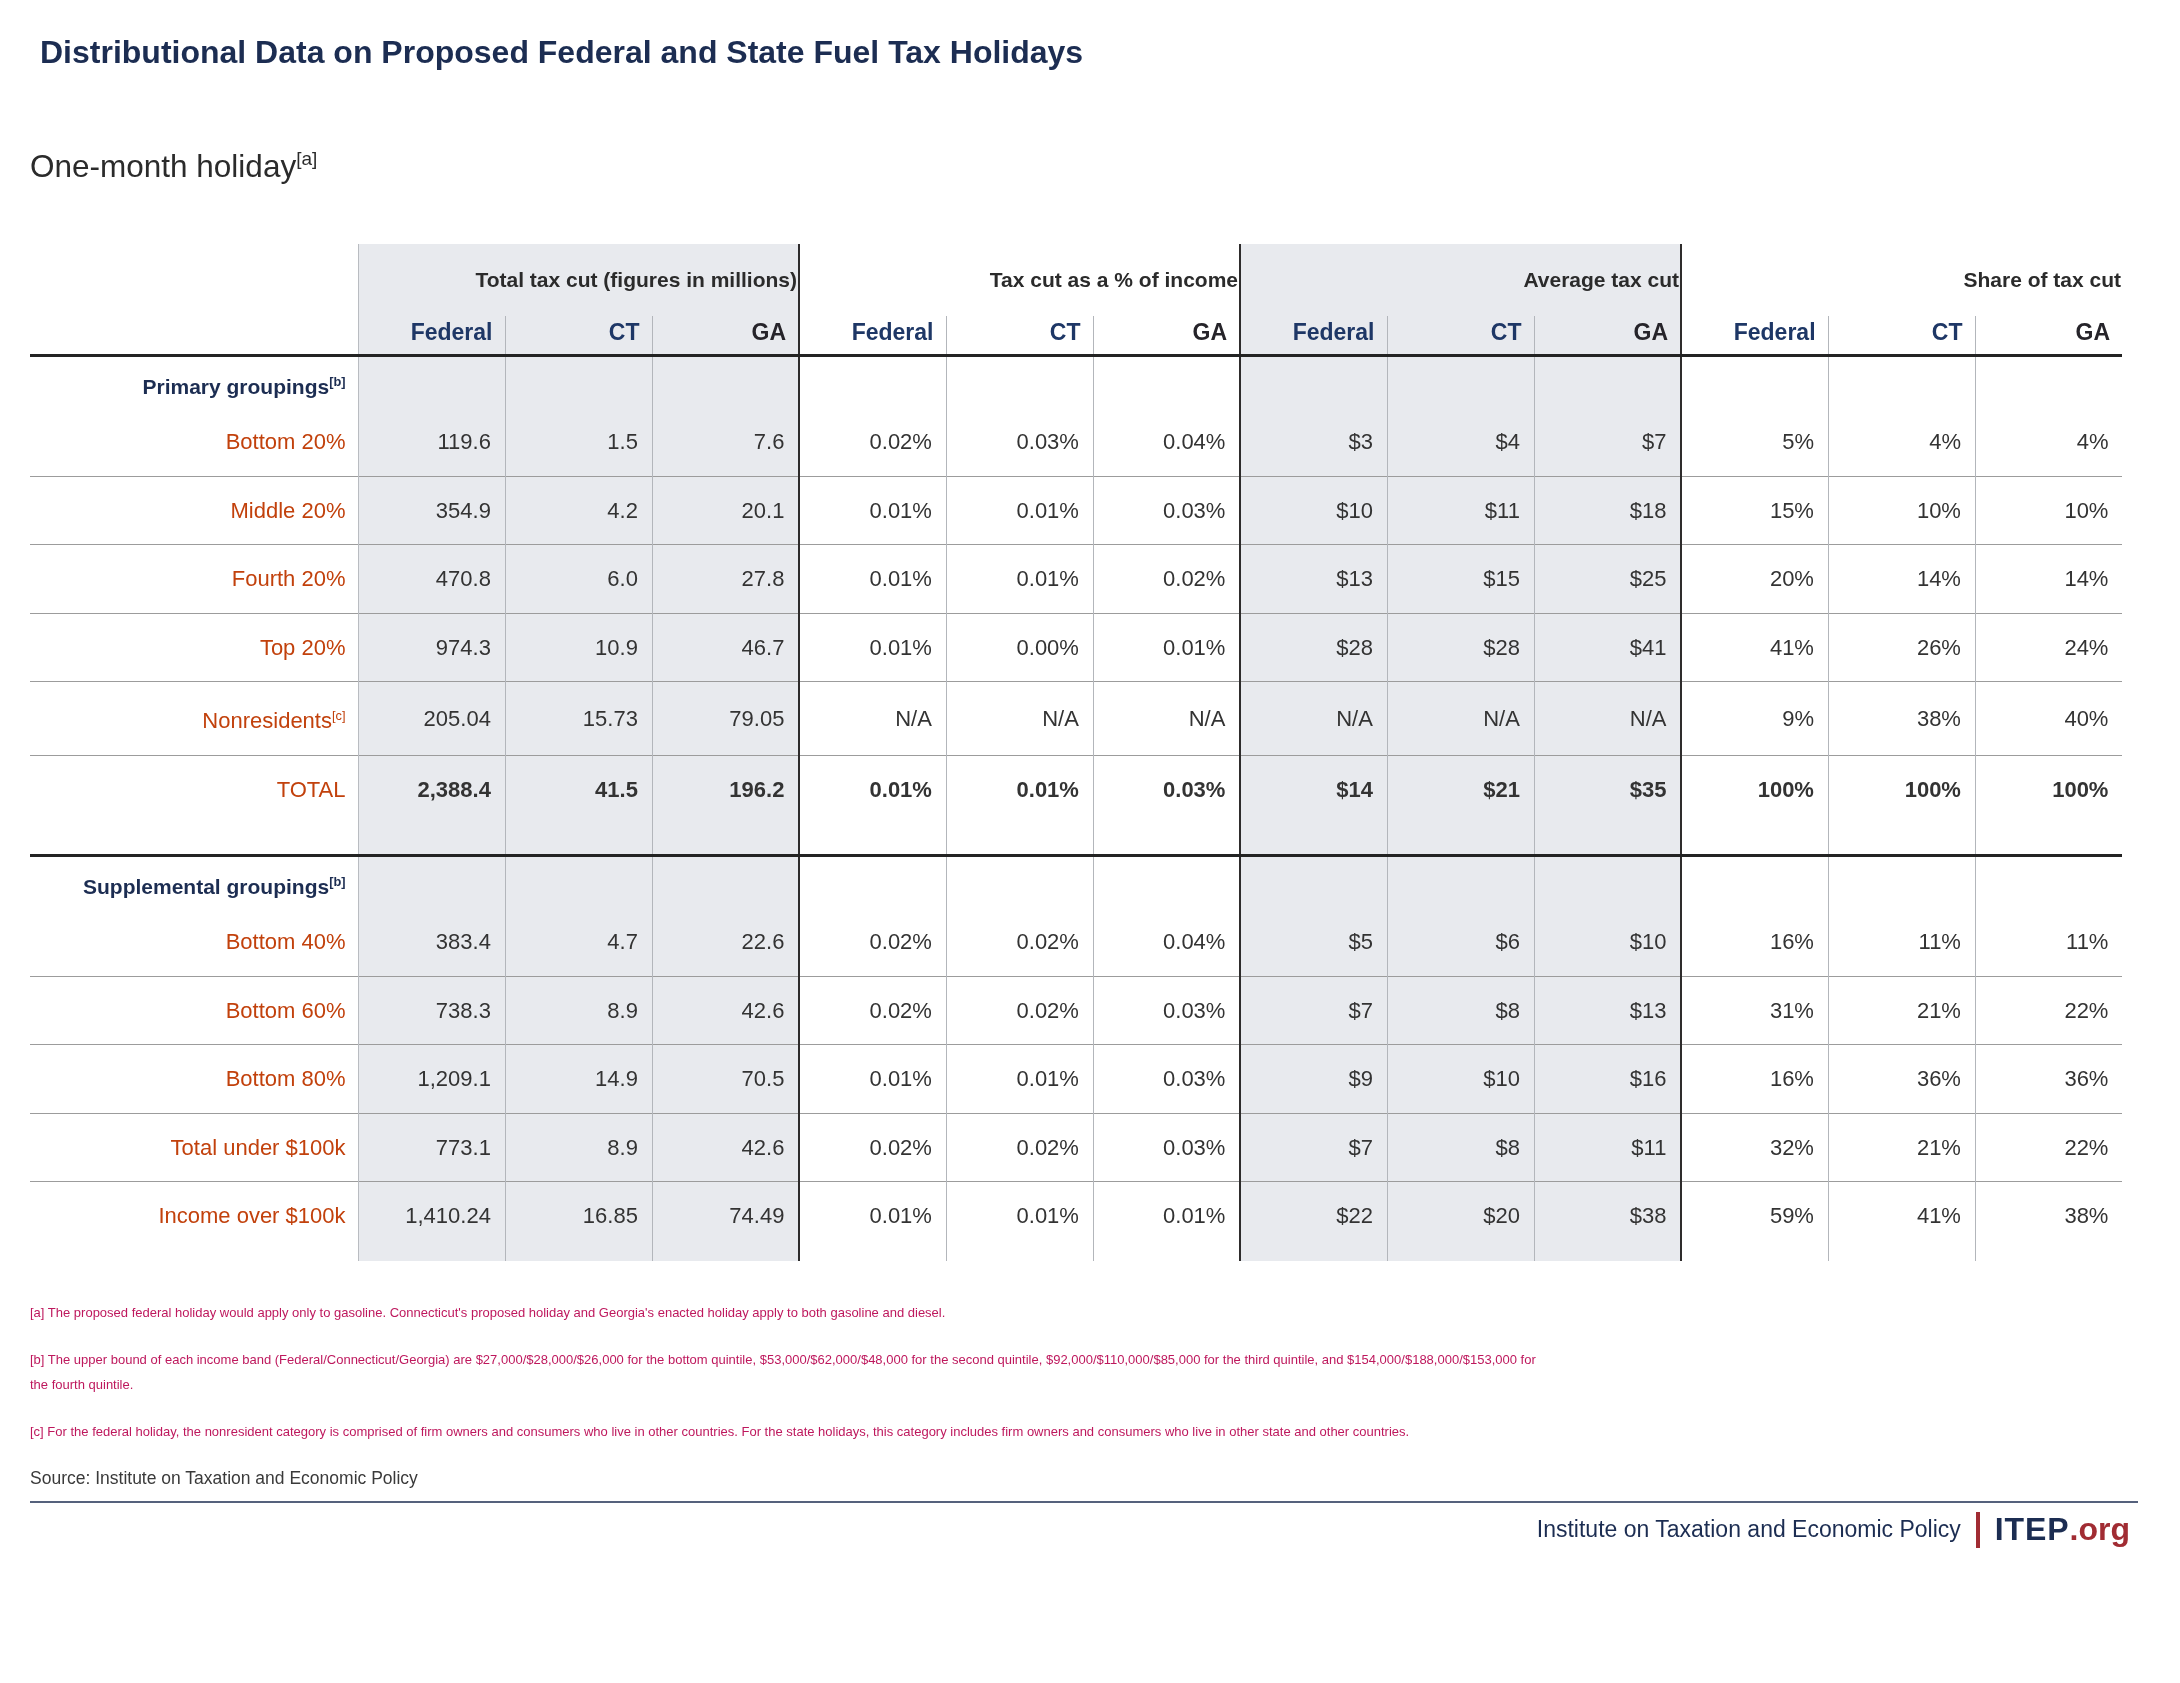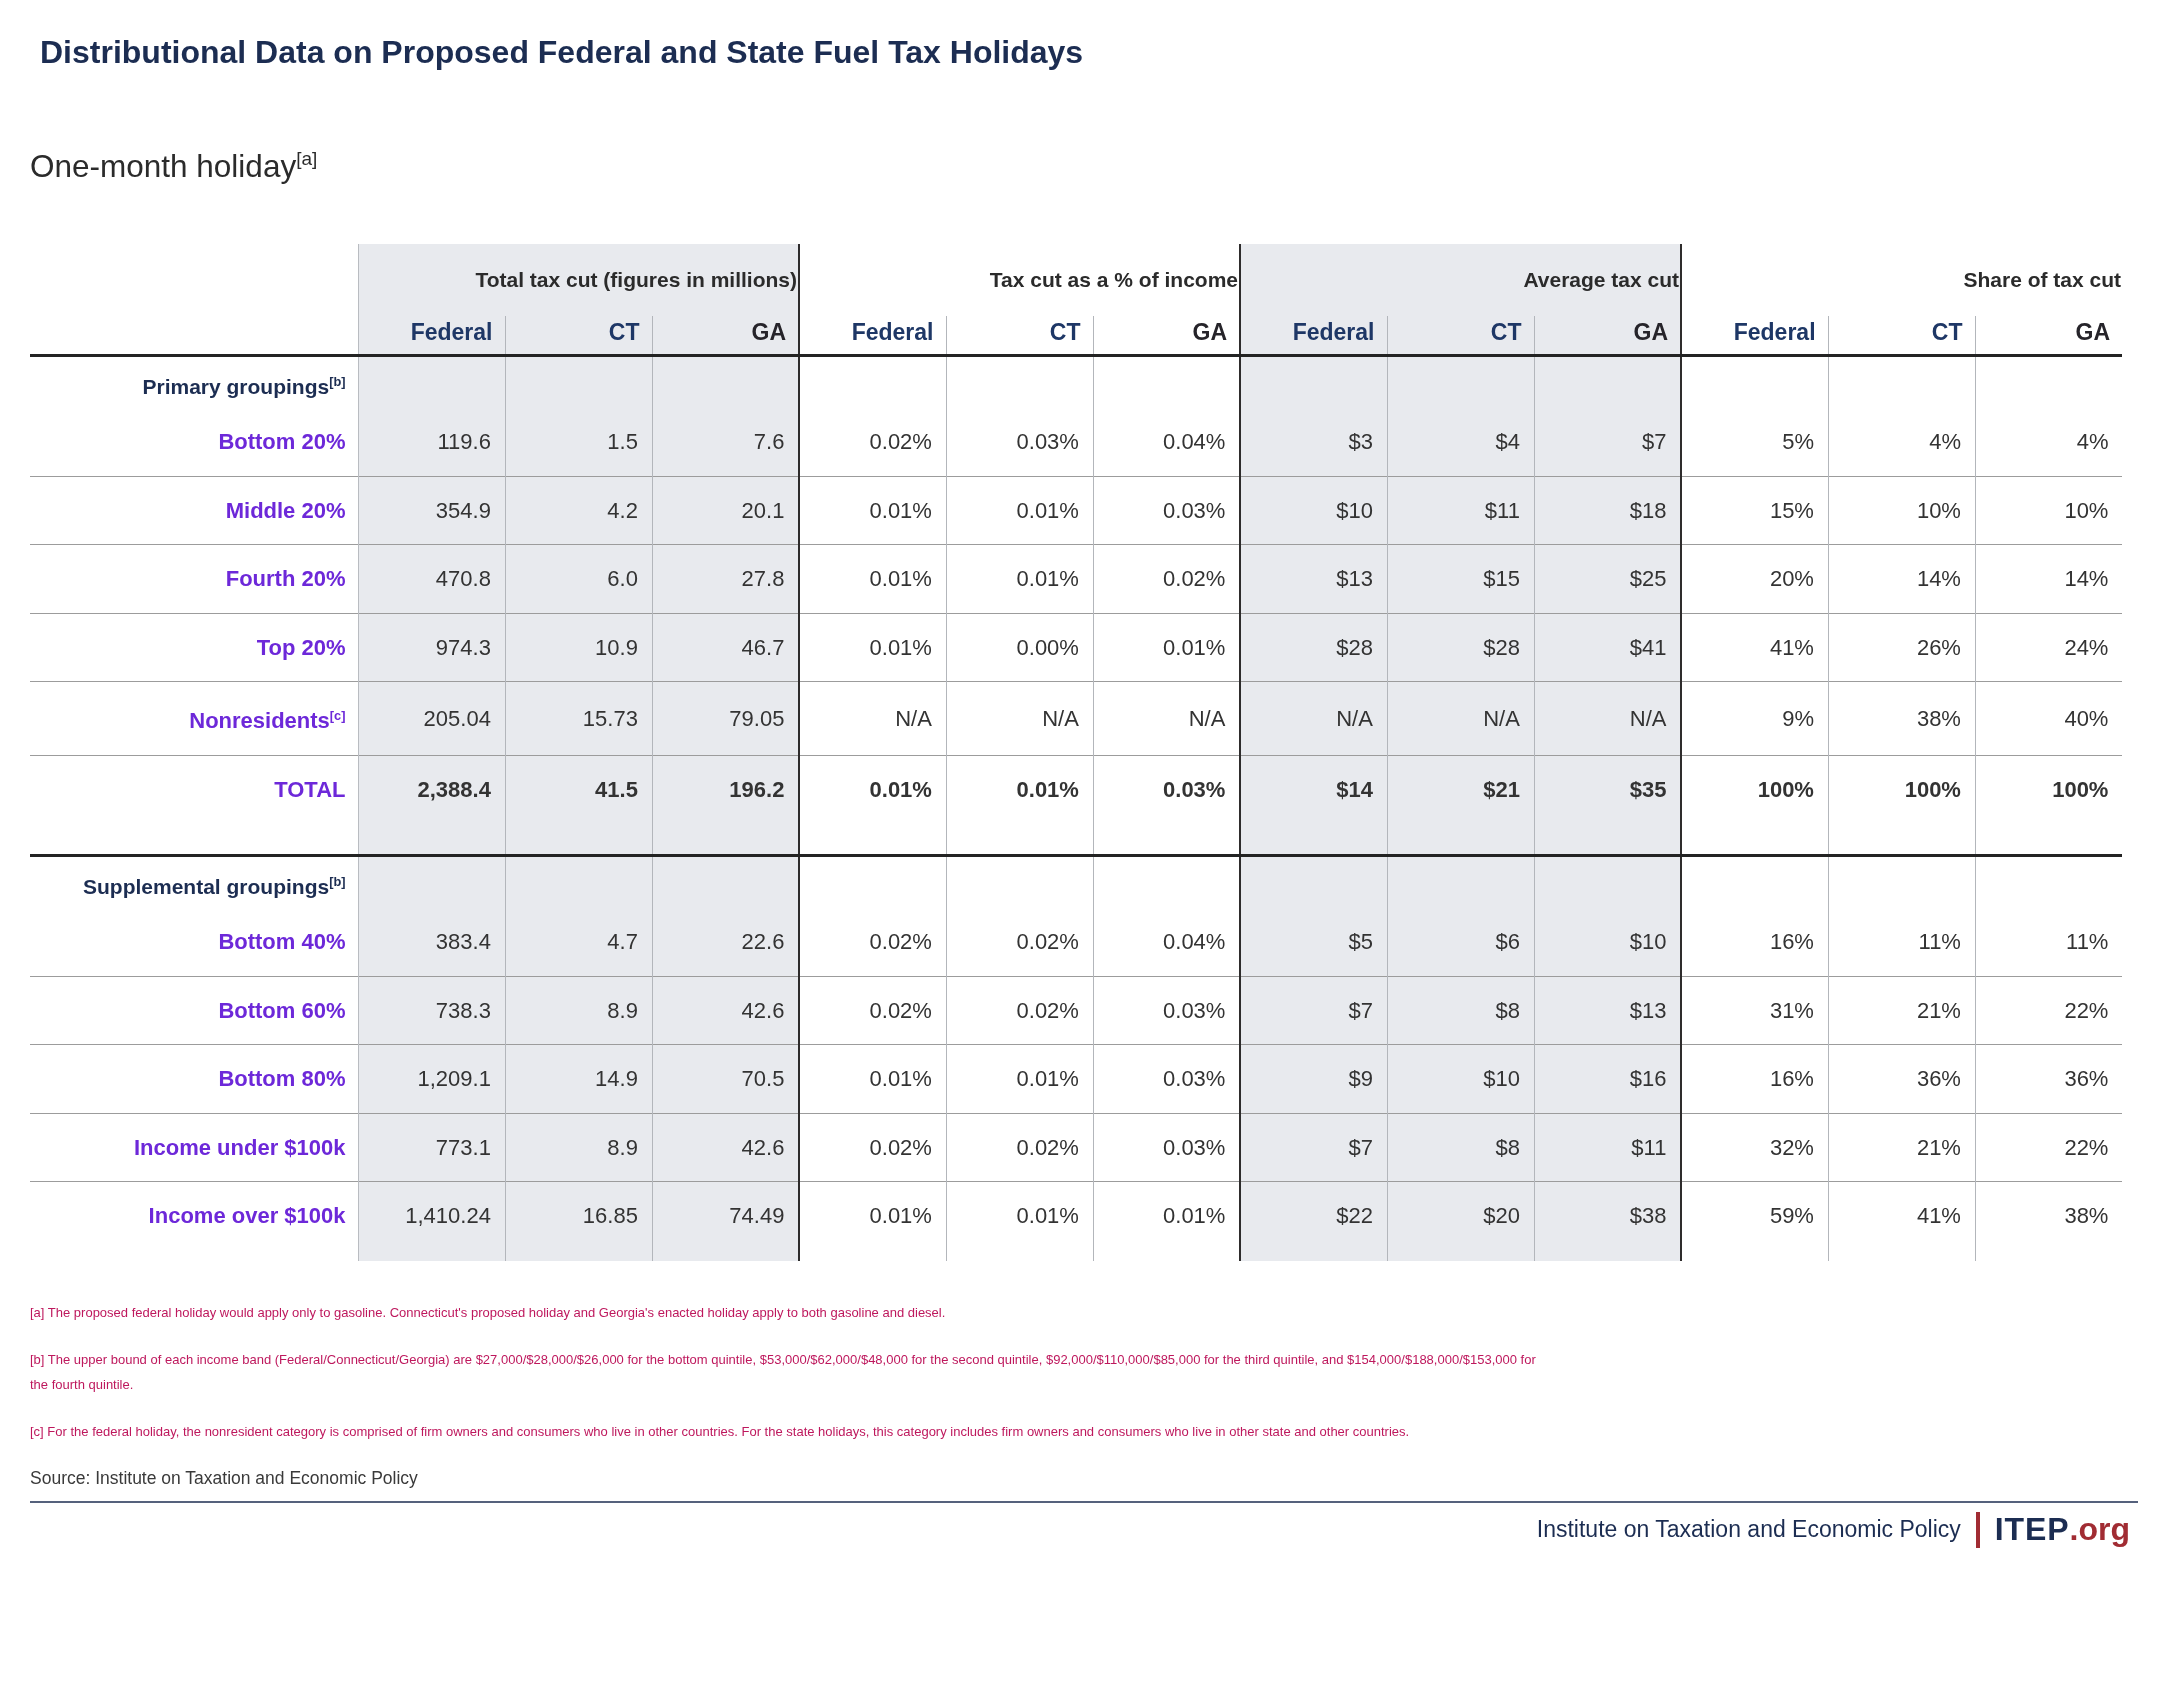--- a/index.html
+++ b/index.html
@@ -40,21 +40,21 @@
   }
   .colhead.fed{color:var(--header_navy);}
   .colhead.ga{color:var(--ga_black);}
 
   .shade{background:var(--shade);}
   .lb{border-left:0.9px solid #b9bcc1;}
   .gb{border-left:2.6px solid #2e2c2c;}
   .iv{border-left:0.9px solid #b3b6bb;}
 
   tbody th.lbl{
-    text-align:right;font-weight:bold;color:#6d28d9;padding-right:12px;
+    text-align:right;font-weight:normal;color:#c2410c;padding-right:12px;
   }
   tbody td{text-align:right;padding-right:13.6px;color:#333;}
   .section-row th,.section-row td{padding-top:12px;padding-bottom:8.5px;line-height:25.6px;}
   .section-row th.lbl{font-size:21px;font-weight:bold;color:var(--navy);}
   .section-row th.lbl sup{font-size:12.8px;}
   .data-row th,.data-row td{
     padding-top:21px;padding-bottom:21px;line-height:25.6px;font-size:22px;
   }
   .data-row th.lbl sup{font-size:12.8px;}
   .sep th,.sep td{border-top:0.9px solid #9c9c9c;}
@@ -289,21 +289,21 @@
           <td class="iv">0.01%</td>
           <td class="iv">0.03%</td>
           <td class="shade gb">$9</td>
           <td class="shade iv">$10</td>
           <td class="shade iv">$16</td>
           <td class="gb">16%</td>
           <td class="iv">36%</td>
           <td class="iv">36%</td>
         </tr>
         <tr class="data-row sep">
-          <th class="lbl">Income under $100k</th>
+          <th class="lbl">Total under $100k</th>
           <td class="shade lb">773.1</td>
           <td class="shade iv">8.9</td>
           <td class="shade iv">42.6</td>
           <td class="gb">0.02%</td>
           <td class="iv">0.02%</td>
           <td class="iv">0.03%</td>
           <td class="shade gb">$7</td>
           <td class="shade iv">$8</td>
           <td class="shade iv">$11</td>
           <td class="gb">32%</td>

